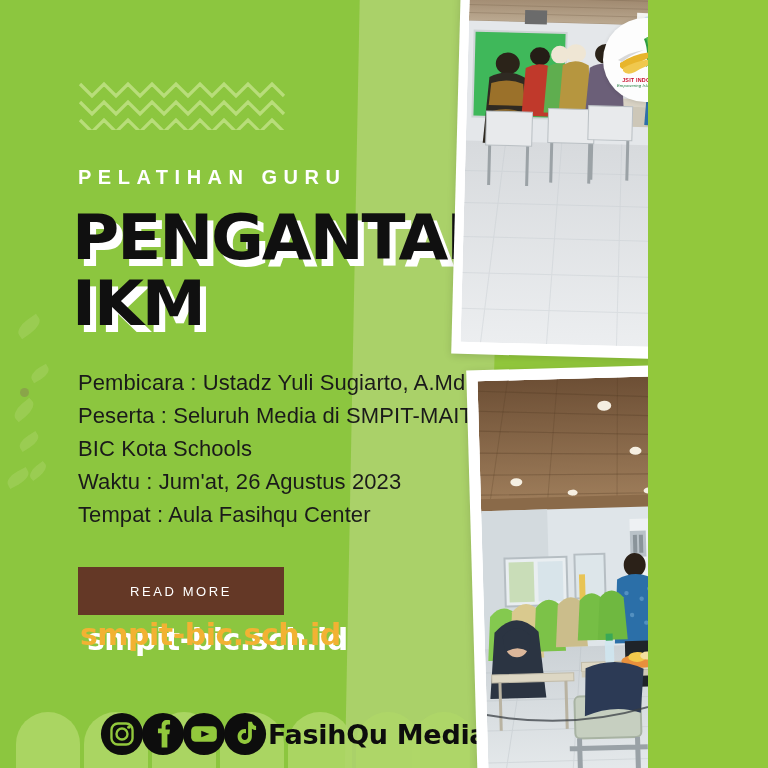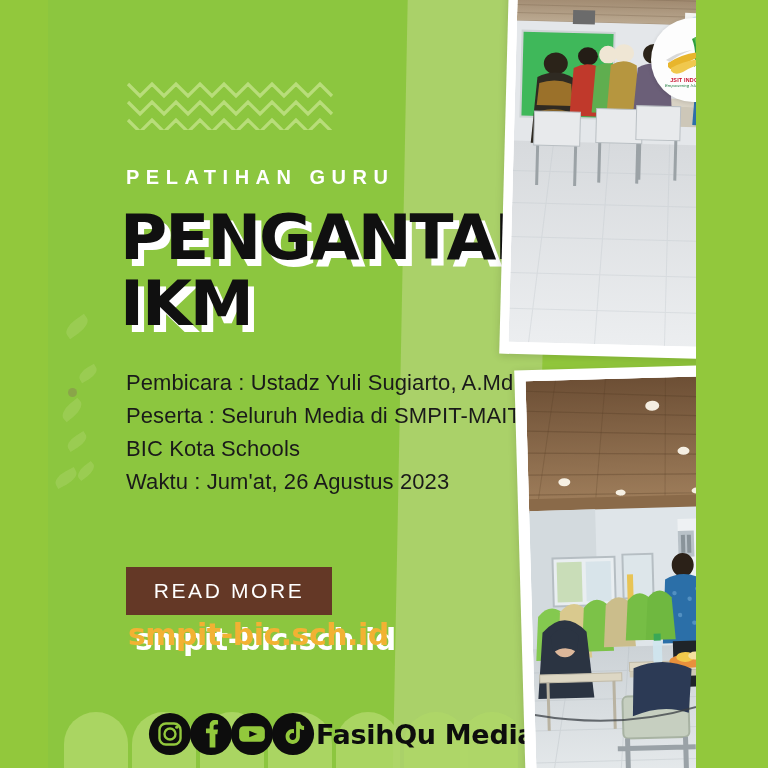--- a/index.html
+++ b/index.html
@@ -1,21 +1,21 @@
 <!DOCTYPE html>
 <html><head>
 <meta charset="utf-8">
 <style>
   html,body{margin:0;padding:0;}
   body{
     width:768px;height:768px;overflow:hidden;
     font-family:"Liberation Sans", sans-serif;
     background:#92C83C;
   }
-  .poster{position:relative;width:648px;height:768px;overflow:hidden;background:#92C83C;margin-left:48px;}
+  .poster{position:relative;width:648px;height:768px;overflow:hidden;background:#92C83C;}
 
   
   .bg-base{position:absolute;inset:0;background:#92C83C;}
   .bg-light-band{
     position:absolute;top:-20px;left:355px;width:150px;height:820px;
     background:#AAD169;transform:rotate(1.6deg);transform-origin:top left;
   }
   .bg-dark-left{
     position:absolute;top:-20px;left:-40px;width:400px;height:820px;
     background:#8CC63F;transform:rotate(1.1deg);transform-origin:top left;
@@ -58,21 +58,21 @@
     color:#1a1a1a;font-size:22px;line-height:33px;
     font-family:"Liberation Sans", sans-serif;letter-spacing:.1px;
   }
   .details div{white-space:nowrap;}
 
   
   .read-more{
     position:absolute;left:78px;top:567px;width:206px;height:48px;
     background:#643826;color:#ffffff;
     display:flex;align-items:center;justify-content:center;
-    font-size:21px;letter-spacing:2.6px;font-weight:500;
+    font-size:13px;letter-spacing:2.6px;font-weight:500;
     font-family:"Liberation Sans", sans-serif;cursor:pointer;
   }
 
   
   .url-wrap{position:absolute;left:80px;top:618px;width:320px;height:38px;}
   .url-txt{
     position:absolute;left:0;top:0;
     font-family:"DejaVu Sans", sans-serif;font-weight:bold;
     font-size:30px;line-height:34px;letter-spacing:-.5px;white-space:nowrap;
   }
@@ -155,20 +155,21 @@
       <div class="title-txt title-ghost">IKM</div>
       <div class="title-txt title-main">IKM</div>
     </div>
   </div>
 
   <div class="details">
     <div>Pembicara : Ustadz Yuli Sugiarto, A.Md</div>
     <div>Peserta : Seluruh Media di SMPIT-MAIT</div>
     <div>BIC Kota Schools</div>
     <div>Waktu : Jum'at, 26 Agustus 2023</div>
+    <div>Tempat : Aula Fasihqu Center</div>
   </div>
 
   <div class="read-more">READ MORE</div>
 
   <div class="url-wrap">
     <div class="url-txt url-white">smpit-bic.sch.id</div>
     <div class="url-txt url-orange">smpit-bic.sch.id</div>
   </div>
 
   <div class="social">

